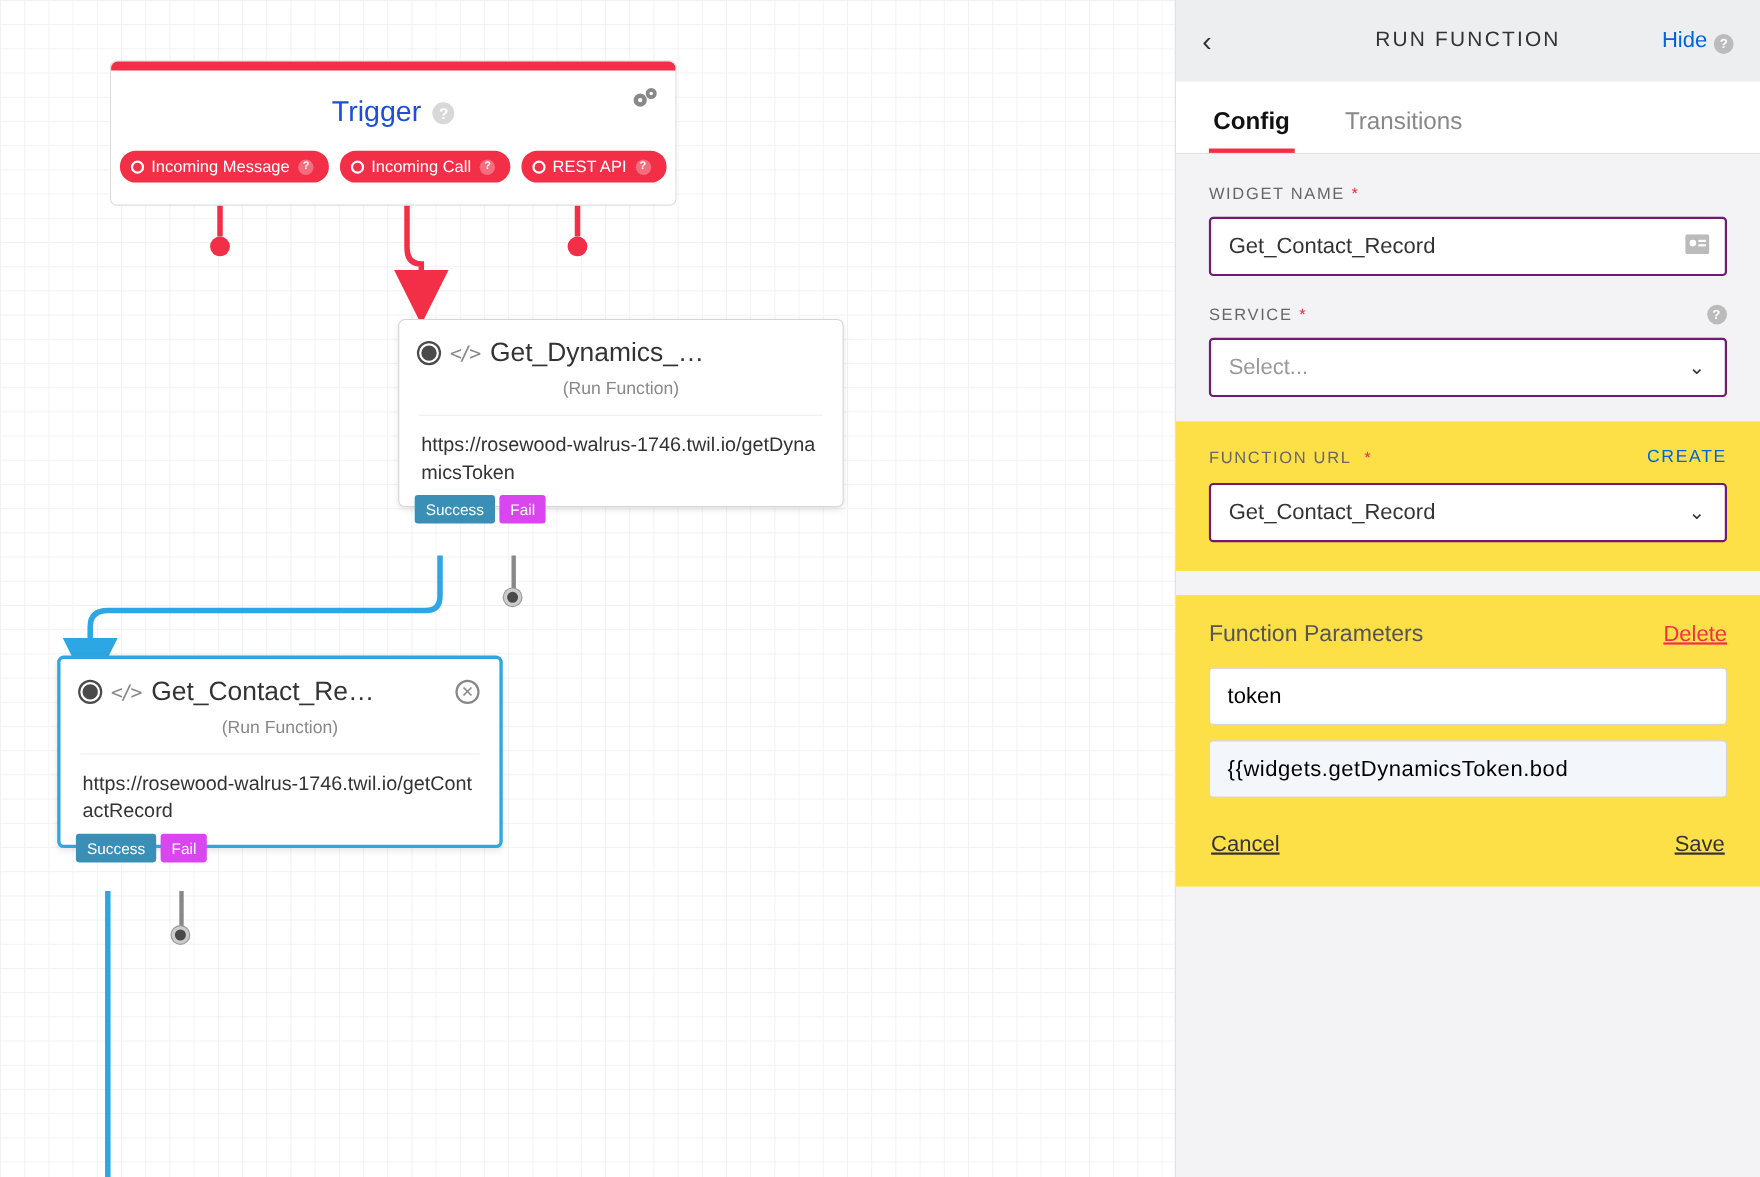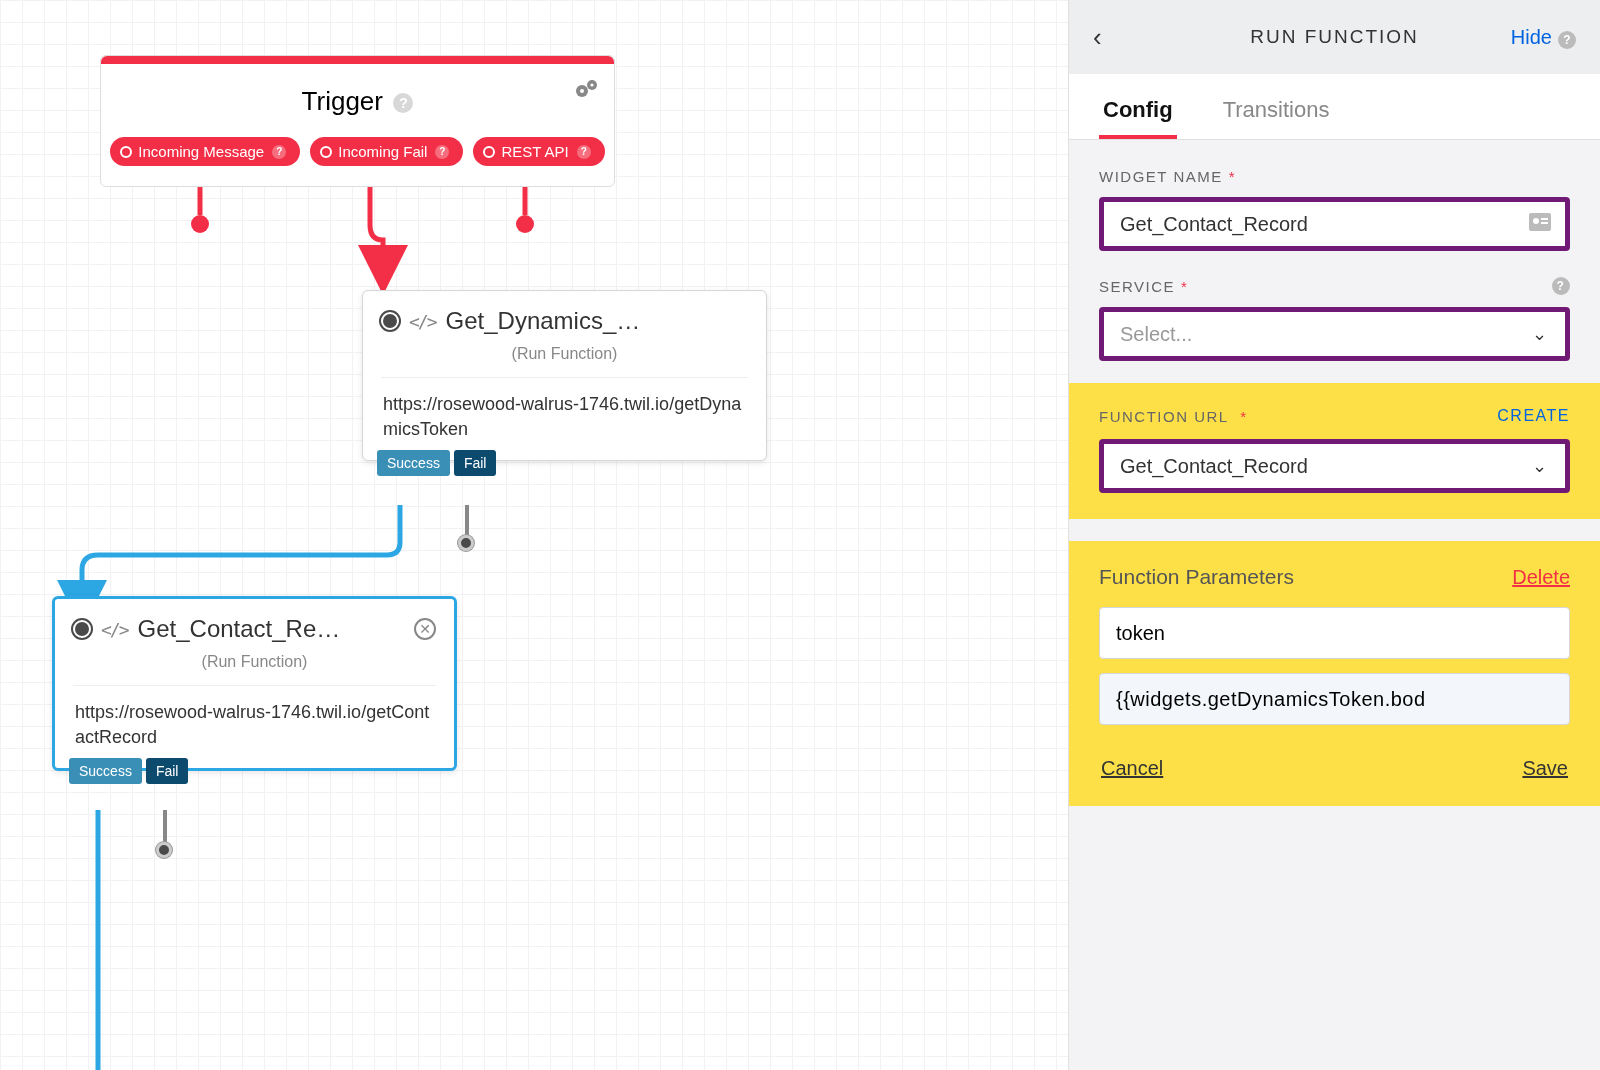--- a/index.html
+++ b/index.html
@@ -12,21 +12,21 @@
     linear-gradient(90deg, #f2f2f2 1px, transparent 1px);
   background-size: 22px 22px; }
 
 
 svg.connectors { position: absolute; left: 0; top: 0; width: 1068px; height: 1070px; pointer-events: none; }
 
 
 .trigger-node { position: absolute; left: 100px; top: 55px; width: 515px; background: #fff; border: 1px solid #ddd; border-radius: 6px; }
 .trigger-bar { height: 8px; background: #f22f46; border-radius: 6px 6px 0 0; }
 .trigger-body { padding: 22px 18px 20px; text-align: center; position: relative; }
-.trigger-title { color: #000000; font-size: 26px; font-weight: 500; display: inline-block; }
+.trigger-title { color: #1d4ed8; font-size: 26px; font-weight: 500; display: inline-block; }
 .trigger-help { display:inline-block; margin-left:6px; width:20px; height:20px; border-radius:50%; background:#d8d8d8; color:#fff; font-size:14px; font-weight:700; line-height:20px; text-align:center; vertical-align:2px;}
 .trigger-gears { position:absolute; right:14px; top:14px; color:#888; font-size:22px; }
 .trigger-chips { display:flex; gap:10px; justify-content:center; padding:0 14px 20px; }
 .chip { background:#f22f46; color:#fff; font-size:15px; padding:6px 14px 6px 10px; border-radius:20px; display:flex; align-items:center; gap:6px; white-space:nowrap; }
 .chip-dot { width:12px; height:12px; border:2px solid #fff; border-radius:50%; }
 .chip-help { width:14px; height:14px; border-radius:50%; background:rgba(255,255,255,0.3); color:#fff; font-size:10px; font-weight:700; line-height:14px; text-align:center; margin-left:2px;}
 
 
 .widget-node { position:absolute; width:405px; background:#fff; border:1px solid #d6d6d6; border-radius:6px; box-shadow:0 2px 6px rgba(0,0,0,0.1); }
 .widget-node.selected { border:3px solid #2ca7e4; }
@@ -34,21 +34,21 @@
 .widget-port-dot { width:18px;height:18px;border-radius:50%;background:#4a4a4a;border:2px solid #fff;box-shadow:0 0 0 2px #4a4a4a;}
 .code-icon { color:#888; font-size:18px; font-family:monospace; letter-spacing:-2px;}
 .widget-title { font-size:24px; color:#333; font-weight:400; flex:1; white-space:nowrap; overflow:hidden; text-overflow:ellipsis;}
 .widget-close { width:22px; height:22px; border:2px solid #888; border-radius:50%; color:#888; font-size:14px; line-height:18px; text-align:center; cursor:pointer;}
 .widget-sub { text-align:center; color:#888; font-size:16px; padding:4px 0 14px; }
 .widget-divider { border:none; border-top:1px solid #eee; margin:0 18px;}
 .widget-url { padding:14px 20px 18px; font-size:18px; color:#333; line-height:1.4; word-break:break-all; }
 .widget-outs { position:absolute; bottom:-16px; left:14px; display:flex; gap:4px;align-items:flex-end;}
 .out-pill { font-size:14px; color:#fff; padding:5px 10px; border-radius:3px; }
 .out-success{ background:#3a8fb7; }
-.out-fail{ background:#0c4a6e; }
+.out-fail{ background:#d946ef; }
 
 
 .red-endpoint{ position:absolute; width:18px; height:18px; border-radius:50%; background:#f22f46; }
 .grey-endpoint{ position:absolute; width:16px; height:16px; border-radius:50%; background:#4a4a4a; border:3px solid #ccc; box-shadow:0 0 0 1px #999;}
 
 
 .panel { position:absolute; right:0; top:0; width:532px; height:1070px; background:#f3f3f5; border-left:1px solid #e0e0e0; overflow:hidden;}
 .panel-header { height:74px; background:#eceef0; display:flex; align-items:center; padding:0 24px; position:relative;}
 .back-chev{ font-size:26px; color:#333; cursor:pointer; margin-right:auto;}
 .panel-title{ position:absolute; left:0; right:0; text-align:center; font-size:19px; letter-spacing:2px; color:#333;}
@@ -58,21 +58,21 @@
 .collapse-tab{ position:absolute; left:-30px; top:118px; width:30px; height:50px; background:#fff; border:1px solid #ddd; border-right:none; border-radius:4px 0 0 4px; display:flex; align-items:center; justify-content:center; font-size:18px; color:#555;}
 
 .tabs{ height:66px; background:#fff; display:flex; align-items:flex-end; padding:0 30px; gap:42px; border-bottom:1px solid #e0e0e0;}
 .tab{ font-size:22px; color:#888; padding:0 4px 16px; cursor:pointer; }
 .tab.active{ color:#111; font-weight:600; border-bottom:4px solid #f22f46; padding-bottom:12px;}
 
 .panel-body{ padding:28px 30px; overflow-y:auto; height:calc(1070px - 140px);}
 .field-label{ font-size:15px; letter-spacing:1.5px; color:#666; margin-bottom:12px; display:flex; align-items:center;}
 .req{ color:#f22f46; margin-left:6px;}
 .field-label .help-grey{ margin-left:auto;}
-.input, .select{ width:100%; height:54px; background:#fff; border:5px solid #701a75; border-radius:4px; font-size:20px; padding:0 16px; color:#333; display:flex; align-items:center; position:relative;}
+.input, .select{ width:100%; height:54px; background:#fff; border:2px solid #701a75; border-radius:4px; font-size:20px; padding:0 16px; color:#333; display:flex; align-items:center; position:relative;}
 .input::placeholder{ color:#999; }
 .select-chev{ position:absolute; right:18px; font-size:18px; color:#333;}
 .id-icon{ position:absolute; right:14px; color:#aaa; font-size:22px;}
 
 .section{ background:#fde047; margin:22px -30px 0; padding:24px 30px 26px;}
 .section-head{ display:flex; justify-content:space-between; align-items:center; margin-bottom:14px;}
 .section-title{ font-size:15px; letter-spacing:1.5px; color:#666;}
 .create-link{ color:#0263e0; font-size:16px; letter-spacing:1.5px; font-weight:500; cursor:pointer;}
 
 .params-sect{ background:#fde047; margin:22px -30px 0; padding:24px 30px 26px;}
@@ -134,21 +134,21 @@
       </span>
     </div>
     <div class="trigger-chips">
       <div class="chip">
         <span class="chip-dot"></span>
         <span>Incoming Message</span>
         <span class="chip-help">?</span>
       </div>
       <div class="chip">
         <span class="chip-dot"></span>
-        <span>Incoming Fail</span>
+        <span>Incoming Call</span>
         <span class="chip-help">?</span>
       </div>
       <div class="chip">
         <span class="chip-dot"></span>
         <span>REST API</span>
         <span class="chip-help">?</span>
       </div>
     </div>
   </div>
 

